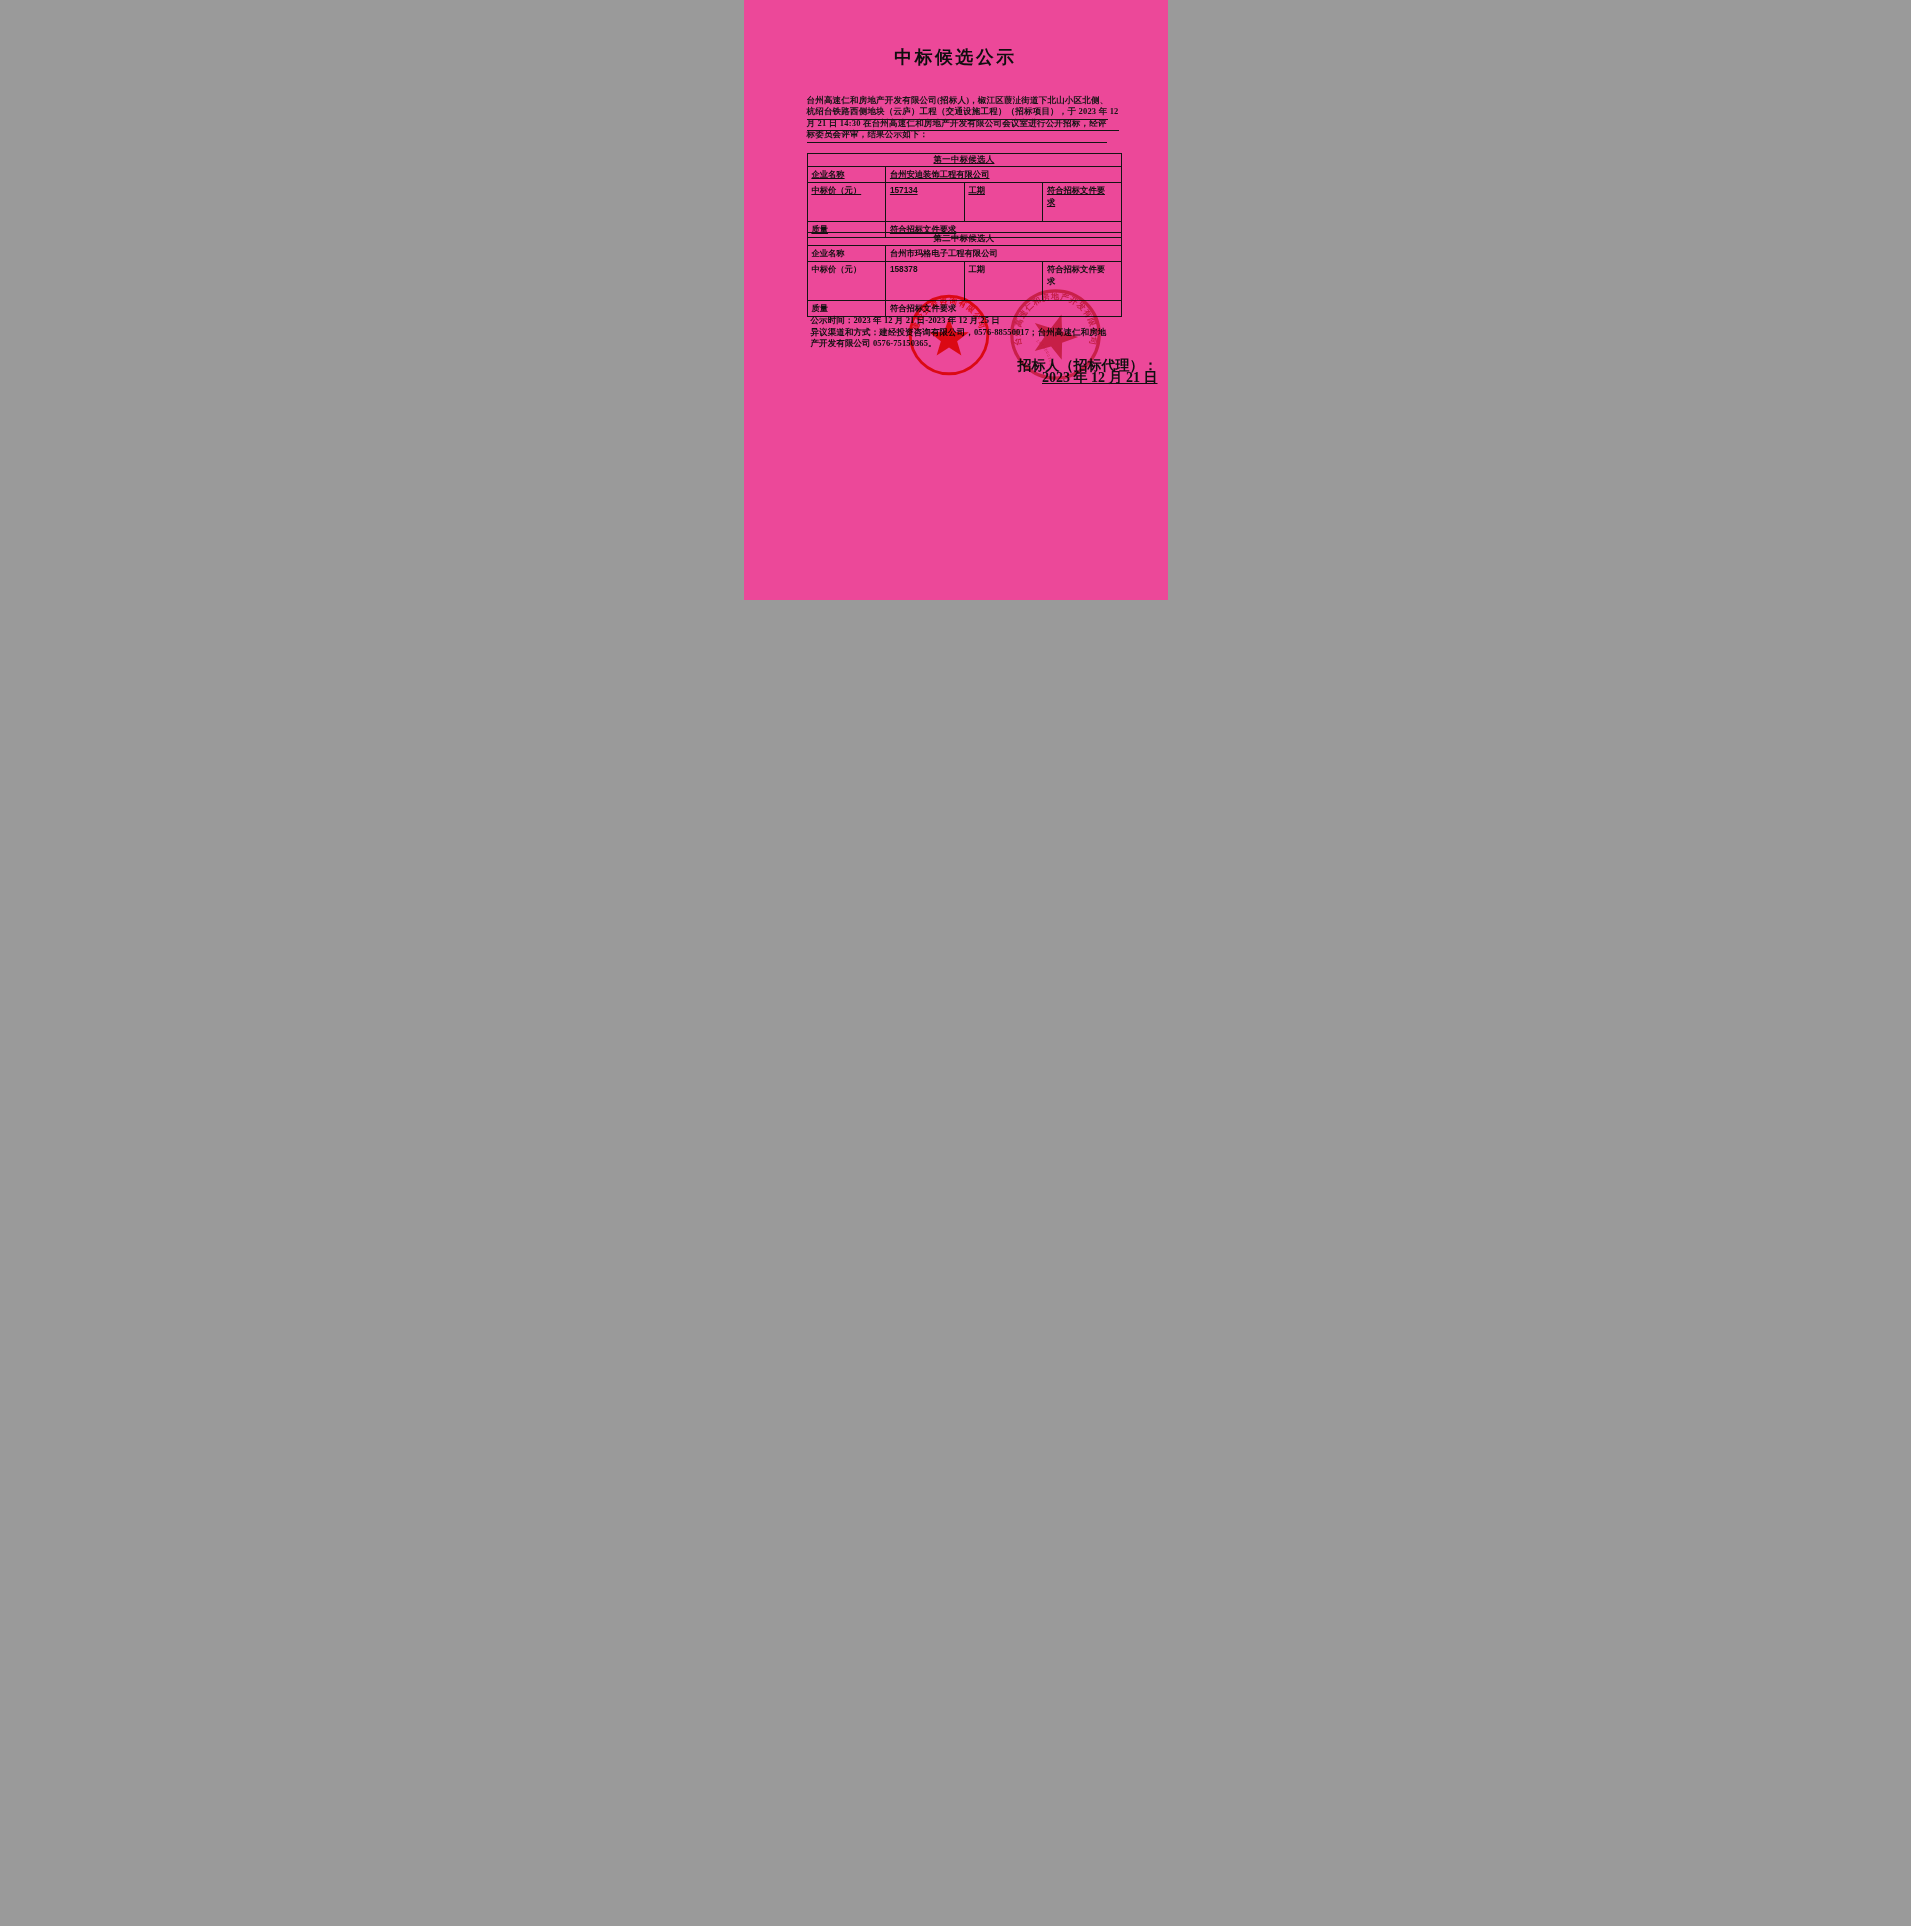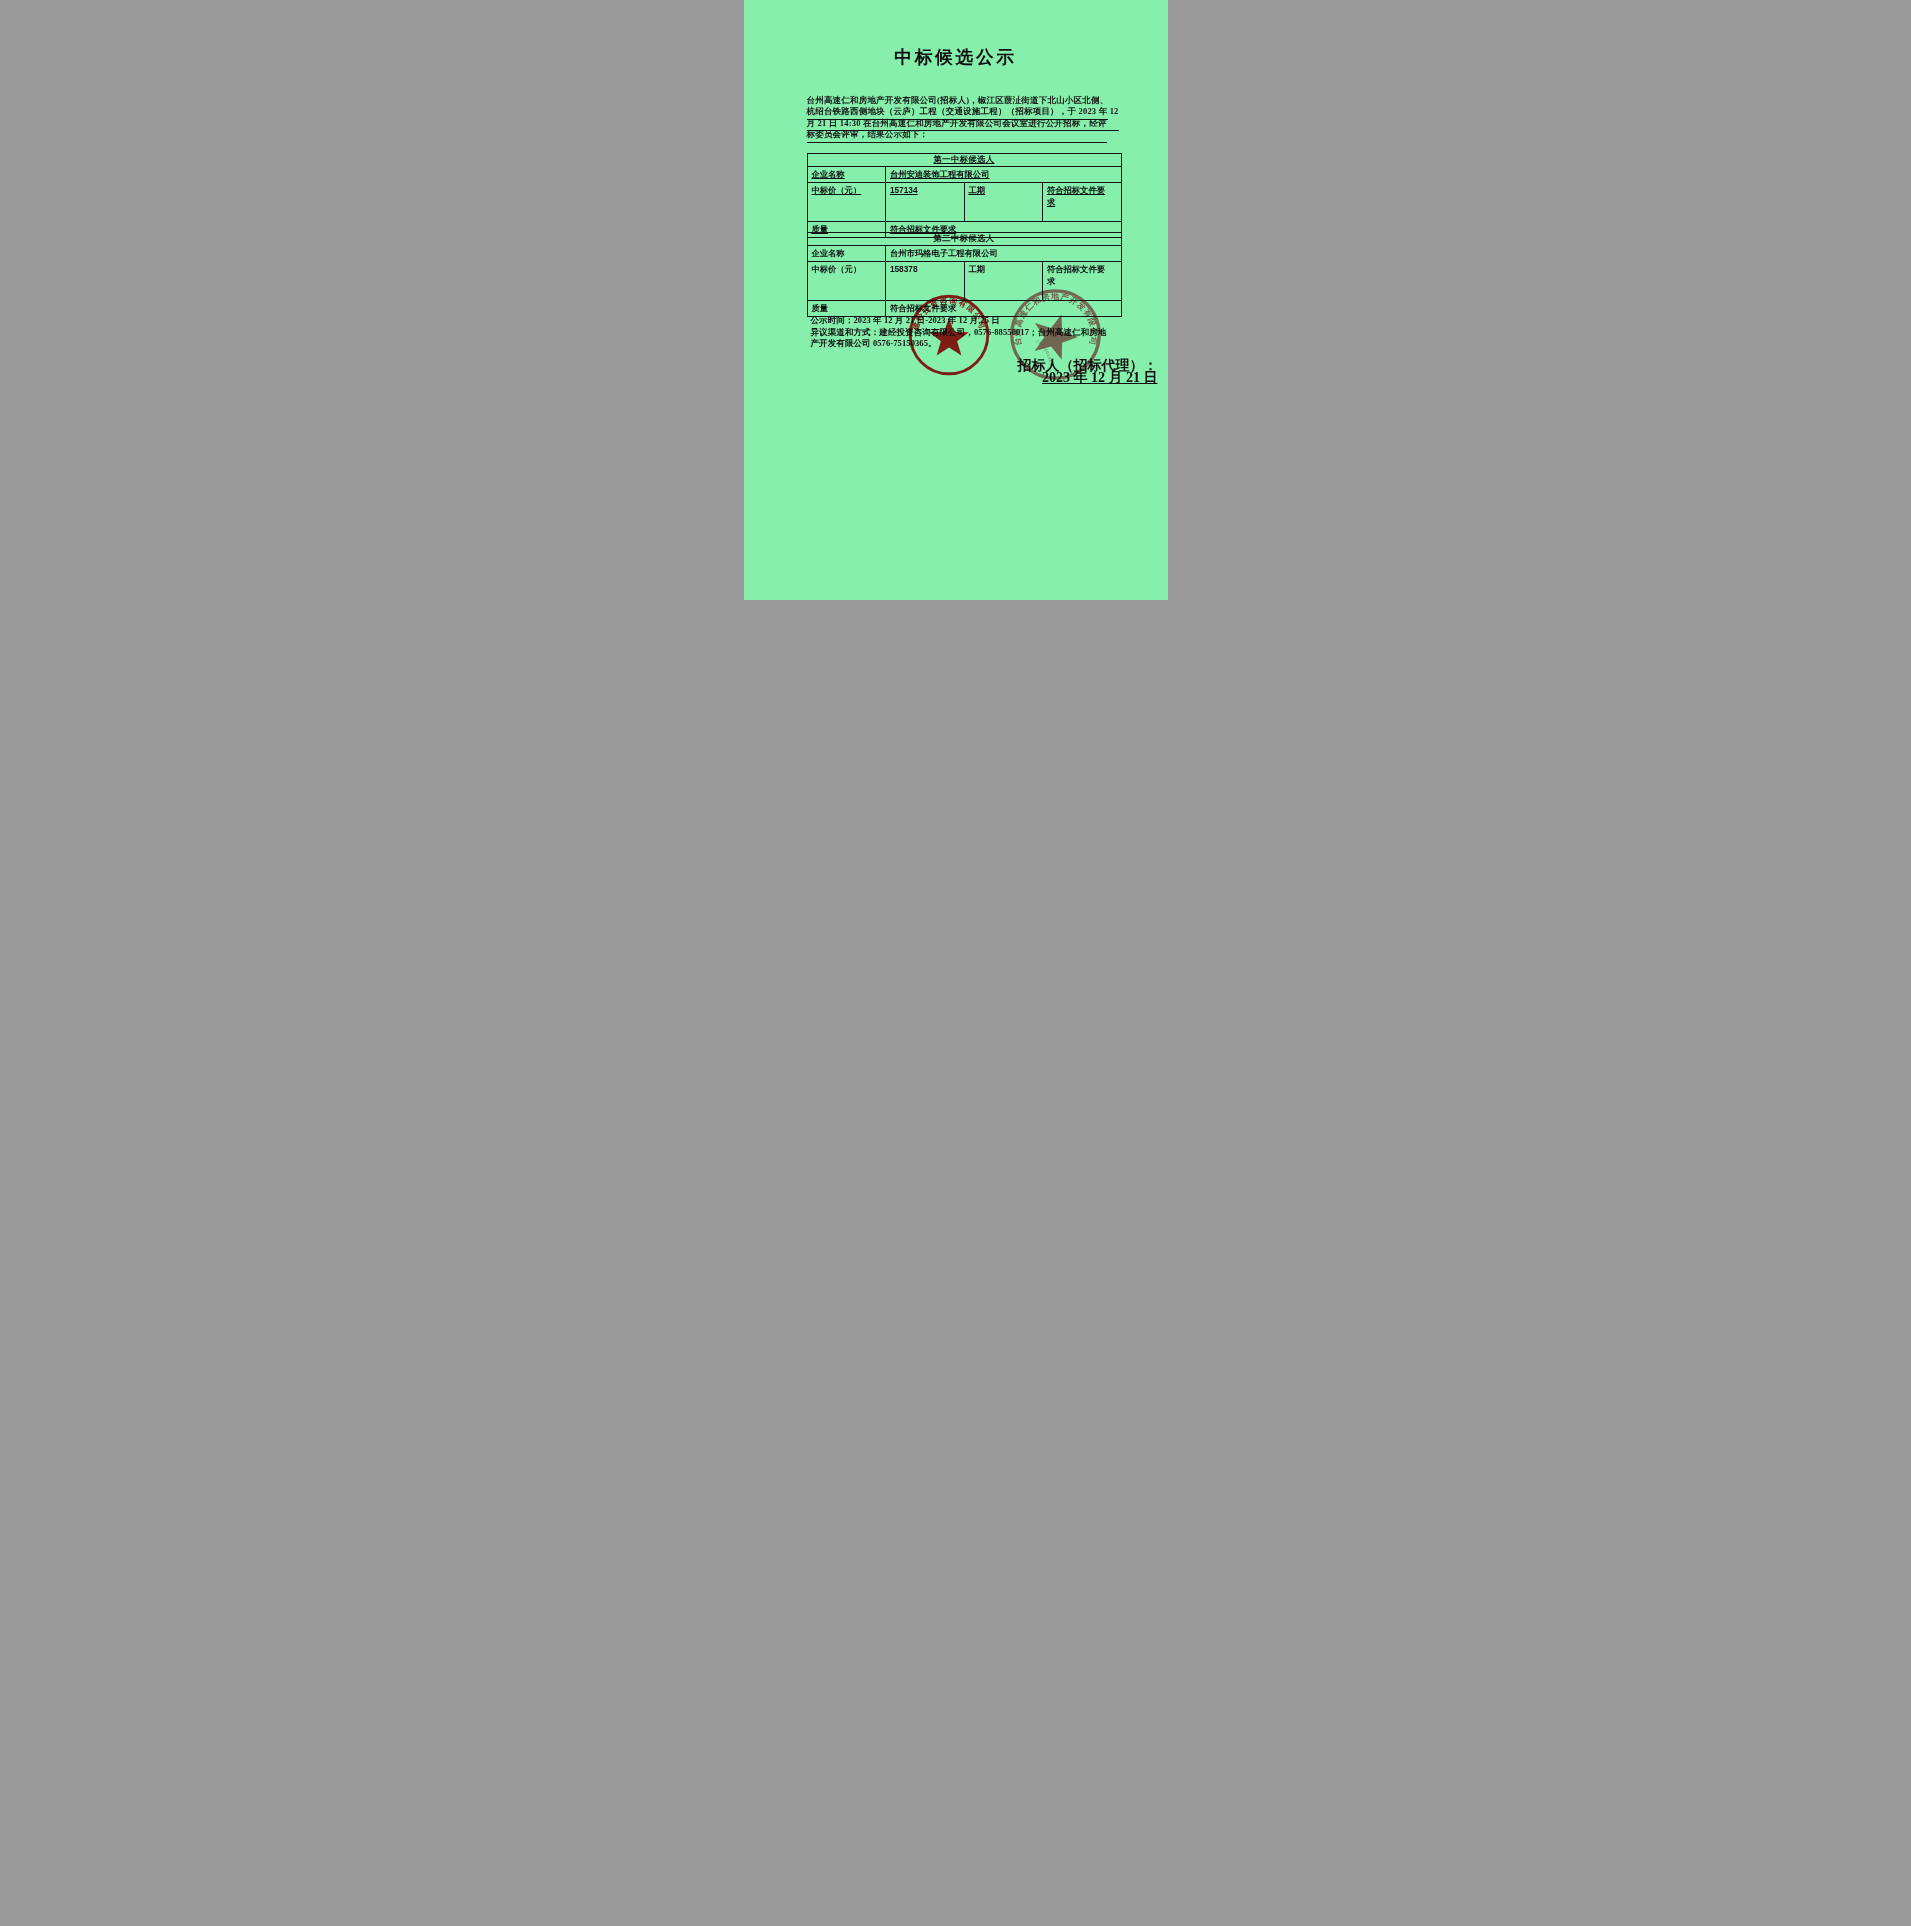--- a/index.html
+++ b/index.html
@@ -1,18 +1,18 @@
 <!DOCTYPE html>
 <html lang="zh" style="font-size:6.2px"><head>
 <meta charset="utf-8">
 <style>
   html,body { margin:0; padding:0; background:#9a9a9a; }
   .page {
     position:relative; width:424px; height:600px; margin:0 auto;
-    background:#86efac; overflow:hidden;
+    background:#ec4899; overflow:hidden;
     font-family:"Liberation Serif", serif; color:#111;
   }
   .doc-title {
     position:absolute; top:45px; left:0; width:100%;
     text-align:center; font-size:17.7px; font-weight:700;
     letter-spacing:2.7px; color:#0e0e0e;
   }
   .intro { position:absolute; left:63px; top:95px; width:309px;
     font-size:8.5px; line-height:11.4px; letter-spacing:0.2px; font-weight:600; color:#151515; }
   .intro .line { white-space:nowrap; }

